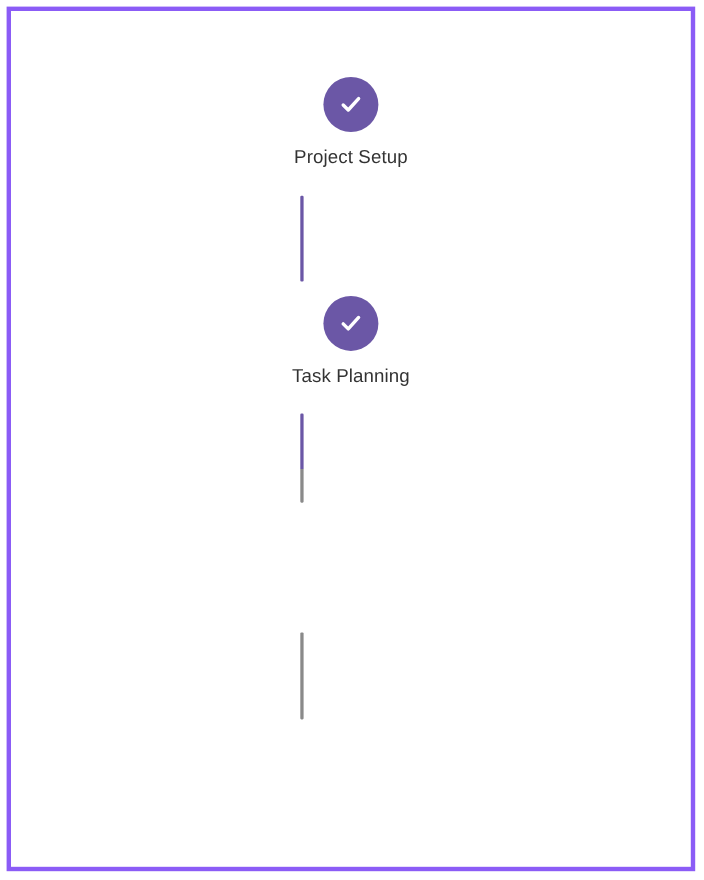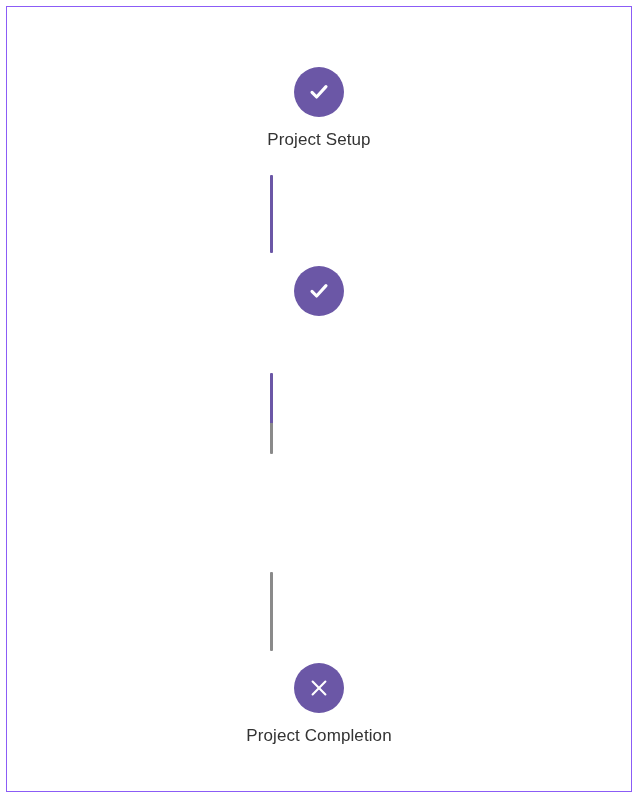--- a/index.html
+++ b/index.html
@@ -15,21 +15,21 @@
     overflow: hidden;
   }
 
   #page-frame {
     position: absolute;
     left: 6px;
     top: 6px;
     width: 626px;
     height: 786px;
     background: #ffffff;
-    border: 1px solid #8b5cf6;
+    border: 4px solid #8b5cf6;
     box-sizing: border-box;
     overflow: hidden;
   }
 
   #stepper {
     position: absolute;
     left: 0;
     top: 0;
     width: 100%;
     height: 100%;
@@ -124,28 +124,19 @@
     </div>
 
     <div class="step" style="top:259px;">
       <div class="node done">
         <span>
           <svg width="26" height="26" viewBox="0 0 26 26" aria-hidden="true">
             <path d="M6 13.4 L10.6 18 L20 7.6" fill="none" stroke="#ffffff" stroke-width="3.1" stroke-linecap="round" stroke-linejoin="round"></path>
           </svg>
         </span>
       </div>
+      <div class="step-label">Task Planning</div>
     </div>
 
 
-    <div class="step" style="top:656px;">
-      <div class="node failed">
-        <span>
-          <svg width="26" height="26" viewBox="0 0 26 26" aria-hidden="true">
-            <path d="M6.6 6.6 L19.4 19.4 M19.4 6.6 L6.6 19.4" fill="none" stroke="#ffffff" stroke-width="2.1" stroke-linecap="round"></path>
-          </svg>
-        </span>
-      </div>
-      <div class="step-label">Project Completion</div>
-    </div>
 
   </div>
 </div>
 
 </body></html>

